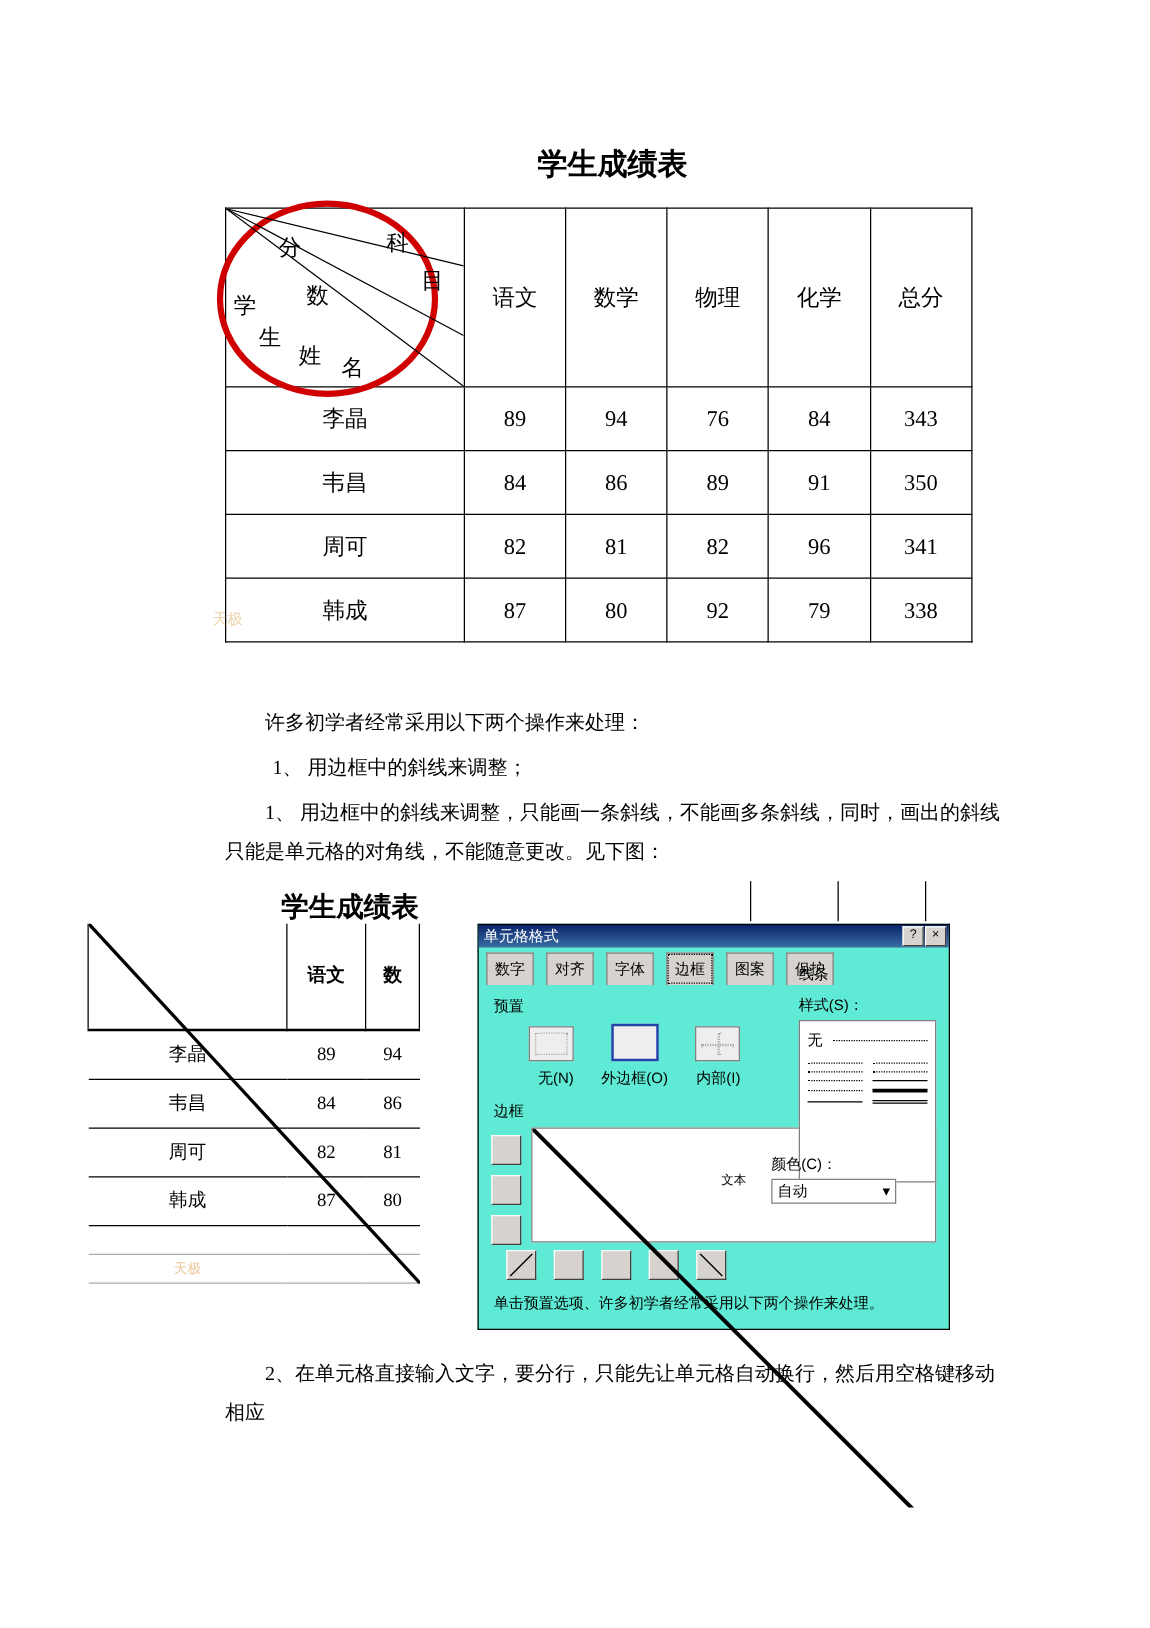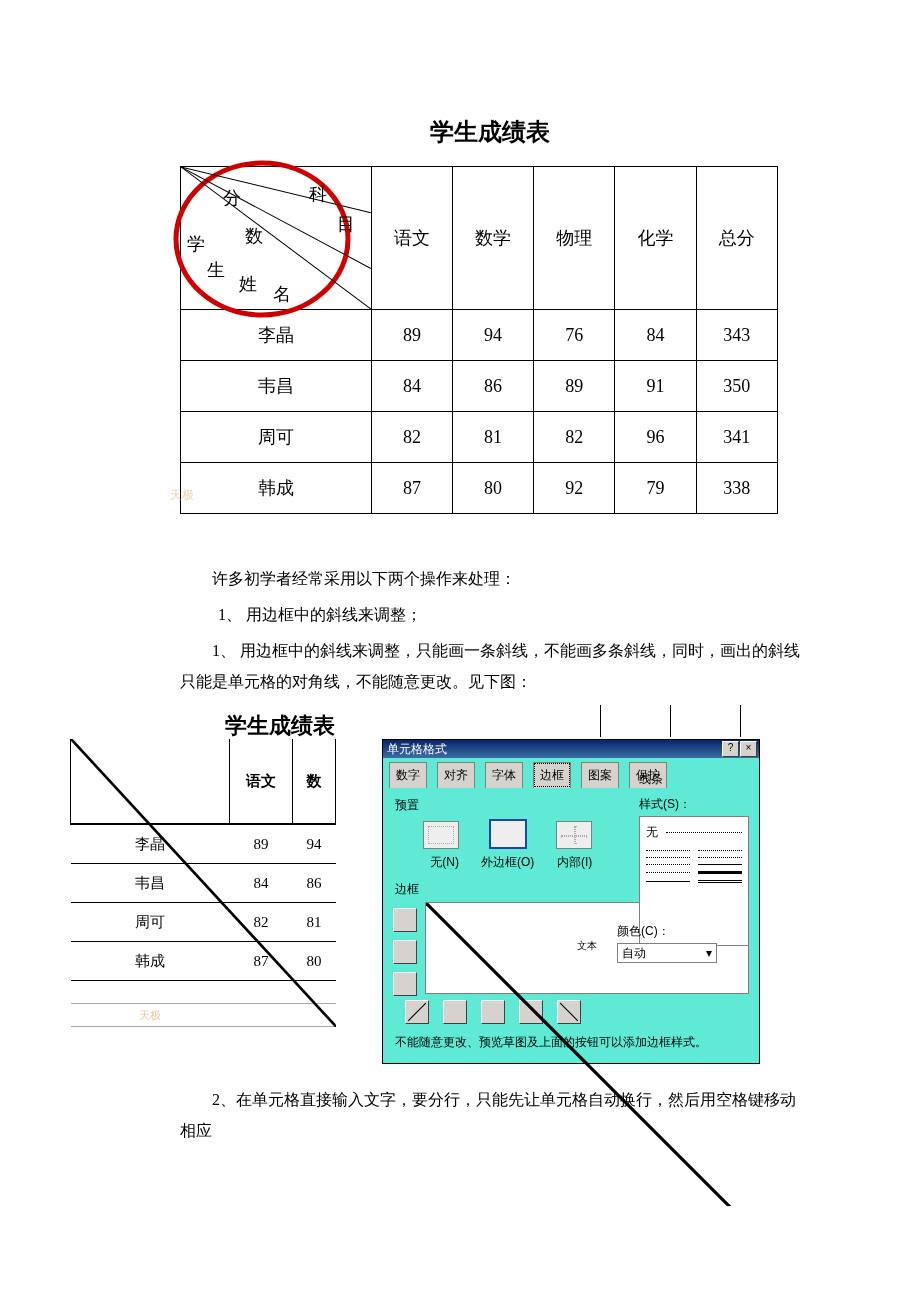--- a/index.html
+++ b/index.html
@@ -479,20 +479,20 @@
         </div>
 
         <div class="color-sel">
           <div>颜色(C)：</div>
           <div class="sel">
             <span>自动</span>
             <span>▾</span>
           </div>
         </div>
 
-        <div class="hint">不能随意更改、预览草图及上面的按钮可以添加边框样式。</div>
+        <div class="hint">单击预置选项、许多初学者经常采用以下两个操作来处理。</div>
       </div>
     </div>
   </div>
 
   <p class="body">2、在单元格直接输入文字，要分行，只能先让单元格自动换行，然后用空格键移动相应</p>
 
 </div>
 
 </body></html>

